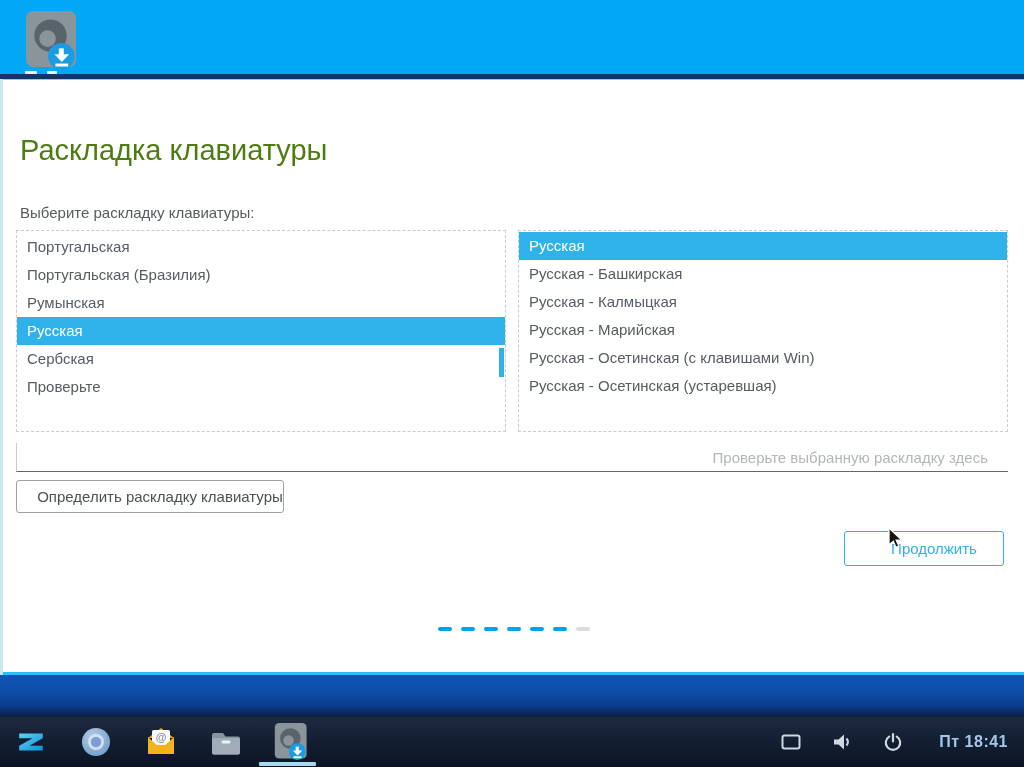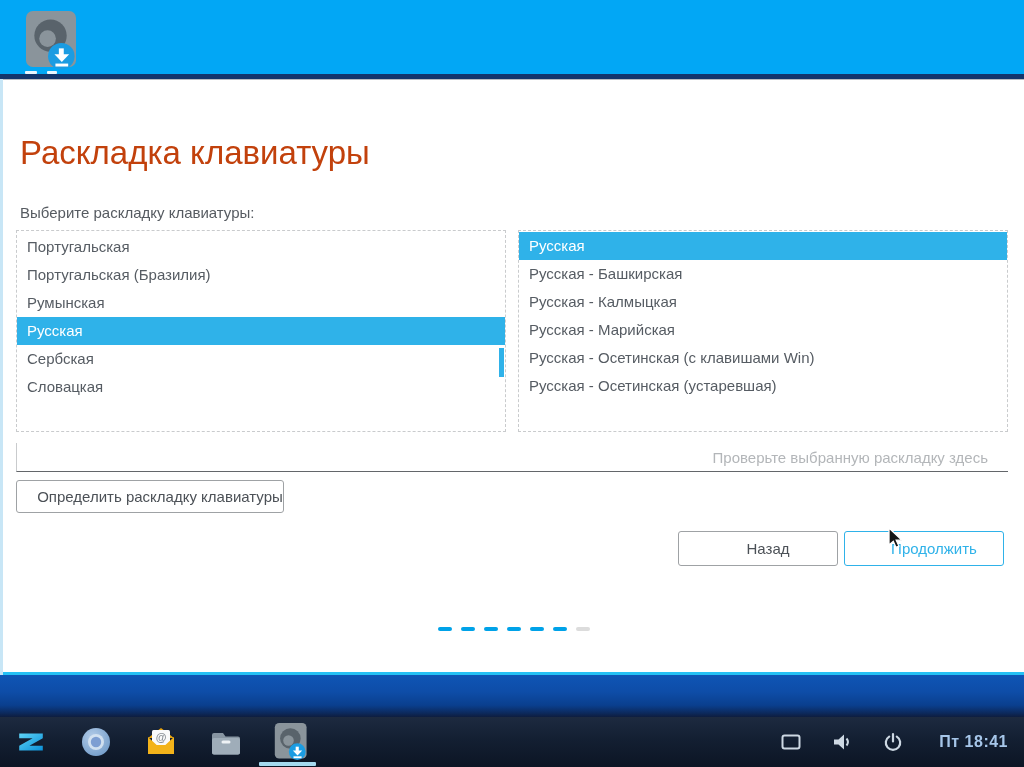--- a/index.html
+++ b/index.html
@@ -21,21 +21,21 @@
   .window { position:absolute; left:3px; top:79px; width:1021px; height:596px; background:#ffffff;
      border-top:1px solid #b9bcbf; border-bottom:3px solid #25c0f4; }
   .titlebar { position:absolute; left:0; top:0; width:100%; height:38px; background:#fff; }
   .title { position:absolute; left:0; right:0; top:0; height:38px; line-height:38px; text-align:center;
      font-size:15px; font-weight:bold; color:#3b3e42; }
   .win-btn { position:absolute; top:0; height:38px; line-height:36px; width:30px; text-align:center;
      font-size:16px; color:#4a4d52; cursor:default; }
   .win-btn.min { right:40px; font-weight:bold; }
   .win-btn.close { right:2px; }
 
-  .heading { position:absolute; left:17px; top:54px; font-size:33px; font-weight:400; color:#c2410c; }
+  .heading { position:absolute; left:17px; top:54px; font-size:29px; font-weight:400; color:#4d7c0f; }
   .select-label { position:absolute; left:17px; top:124px; font-size:15px; color:#565b61; }
 
   .listbox { position:absolute; top:150px; height:202px; border:1px dashed #c9cbcd; background:#fff;
      overflow:hidden; padding-top:2px; }
   .listbox.left  { left:13px;  width:490px; }
   .listbox.right { left:515px; width:490px; padding-top:1px; }
   .list-row { height:28px; line-height:28px; padding:0 10px; font-size:15px; color:#565c63; white-space:nowrap; }
   .list-row.selected { background:#2fb2e9; color:#ffffff; }
   .scroll-thumb { position:absolute; right:1px; top:117px; width:5px; height:29px; background:#2fb2e9; z-index:2; }
 
@@ -96,35 +96,34 @@
   <div class="heading">Раскладка клавиатуры</div>
   <div class="select-label">Выберите раскладку клавиатуры:</div>
 
   <div class="listbox left">
     <div class="scroll-thumb"></div>
   <div class="list-row">Португальская</div>
       <div class="list-row">Португальская (Бразилия)</div>
       <div class="list-row">Румынская</div>
       <div class="list-row selected">Русская</div>
       <div class="list-row">Сербская</div>
-      <div class="list-row">Словацкая</div>
+      <div class="list-row">Проверьте</div>
     </div>
   <div class="listbox right">
       <div class="list-row selected">Русская</div>
       <div class="list-row">Русская - Башкирская</div>
       <div class="list-row">Русская - Калмыцкая</div>
       <div class="list-row">Русская - Марийская</div>
       <div class="list-row">Русская - Осетинская (с клавишами Win)</div>
       <div class="list-row">Русская - Осетинская (устаревшая)</div>
     </div>
 
   <input class="test-input" type="text" placeholder="Проверьте выбранную раскладку здесь" style="">
 
   <button class="detect-btn">Определить раскладку клавиатуры</button>
-  <button class="back-btn">Назад</button>
   <button class="continue-btn">Продолжить</button>
 
   <div class="progress">
       <span class="dash done"></span>
       <span class="dash done"></span>
       <span class="dash done"></span>
       <span class="dash done"></span>
       <span class="dash done"></span>
       <span class="dash done"></span>
       <span class="dash"></span>

